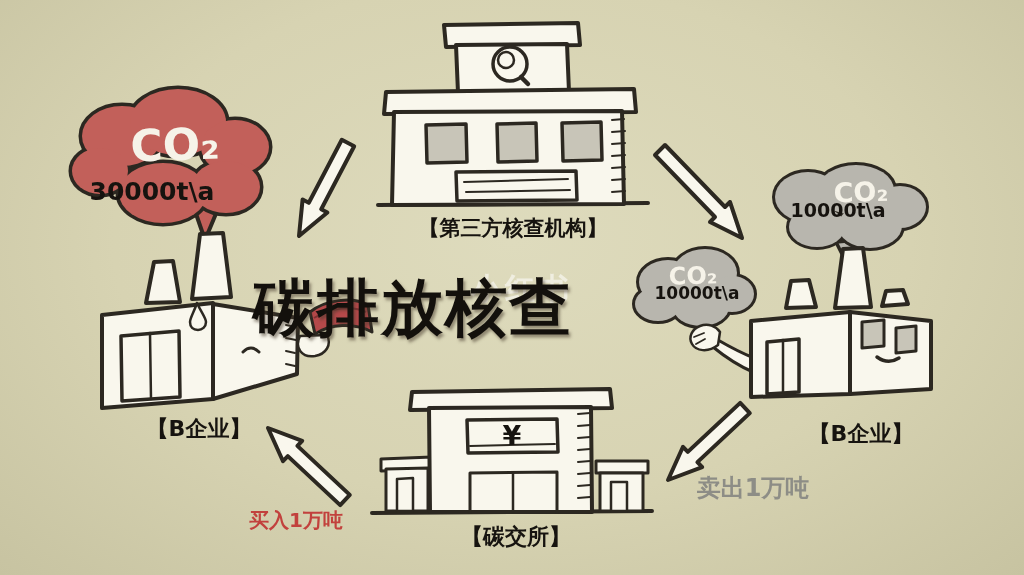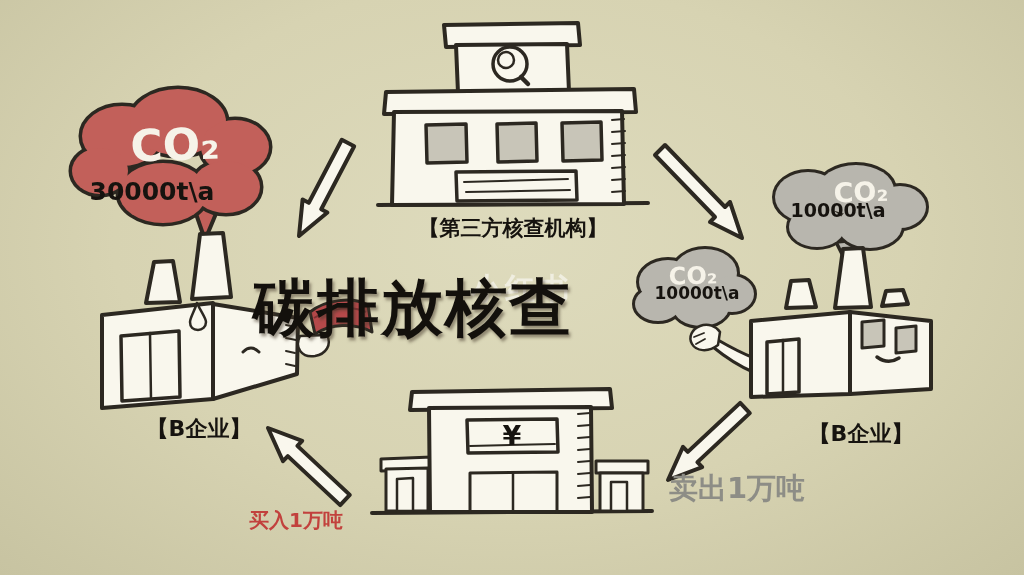--- a/index.html
+++ b/index.html
@@ -12,21 +12,21 @@
   .t{position:absolute;transform:translate(-50%,-50%);white-space:nowrap;font-weight:bold;color:#16130f;line-height:1;}
   .title{left:413px;top:308px;font-size:62px;letter-spacing:2px;color:#13100c;
          text-shadow:2px 3px 3px rgba(70,58,44,.5);}
   .watermark{left:522px;top:289px;font-size:30px;color:rgba(255,255,255,.55);letter-spacing:4px;}
   .lbl{font-size:21px;}
   .verifier-label{left:513px;top:228px;}
   .exchange-label{left:516px;top:537px;font-size:22px;}
   .ent-left-label{left:199px;top:429px;font-size:22px;}
   .ent-right-label{left:861px;top:434px;font-size:22px;}
   .buy{left:296px;top:484px;font-size:20px;color:#c2413d;margin-top:36px;}
-  .sell{left:737px;top:488px;font-size:29px;color:#8d8d86;}
+  .sell{left:753px;top:488px;font-size:24px;color:#8d8d86;}
   .co2{color:#f6f3e9;transform:translate(-50%,-50%) rotate(-2deg);}
   .co2-left{left:175px;top:145px;font-size:44px;}
   .amt-left{left:152px;top:191px;font-size:25px;}
   .co2-rt{left:861px;top:192px;font-size:27px;}
   .amt-rt{left:838px;top:210px;font-size:19px;}
   .co2-rm{left:693px;top:276px;font-size:24px;}
   .amt-rm{left:697px;top:293px;font-size:17px;}
   .yen{left:512px;top:435px;font-size:27px;}
 </style>
 </head>
@@ -207,19 +207,20 @@
 
 <div class="t co2 co2-rt">CO₂</div>
 <div class="t amt-rt">10000t\a</div>
 
 <div class="t co2 co2-rm">CO₂</div>
 <div class="t amt-rm">10000t\a</div>
 
 <div class="t lbl verifier-label">【第三方核查机构】</div>
 <div class="t lbl ent-left-label">【B企业】</div>
 <div class="t lbl ent-right-label">【B企业】</div>
+<div class="t lbl exchange-label">【碳交所】</div>
 
 <div class="t yen">¥</div>
 
 <div class="t buy">买入1万吨</div>
 <div class="t sell">卖出1万吨</div>
 
 </div>
 
 </body></html>

